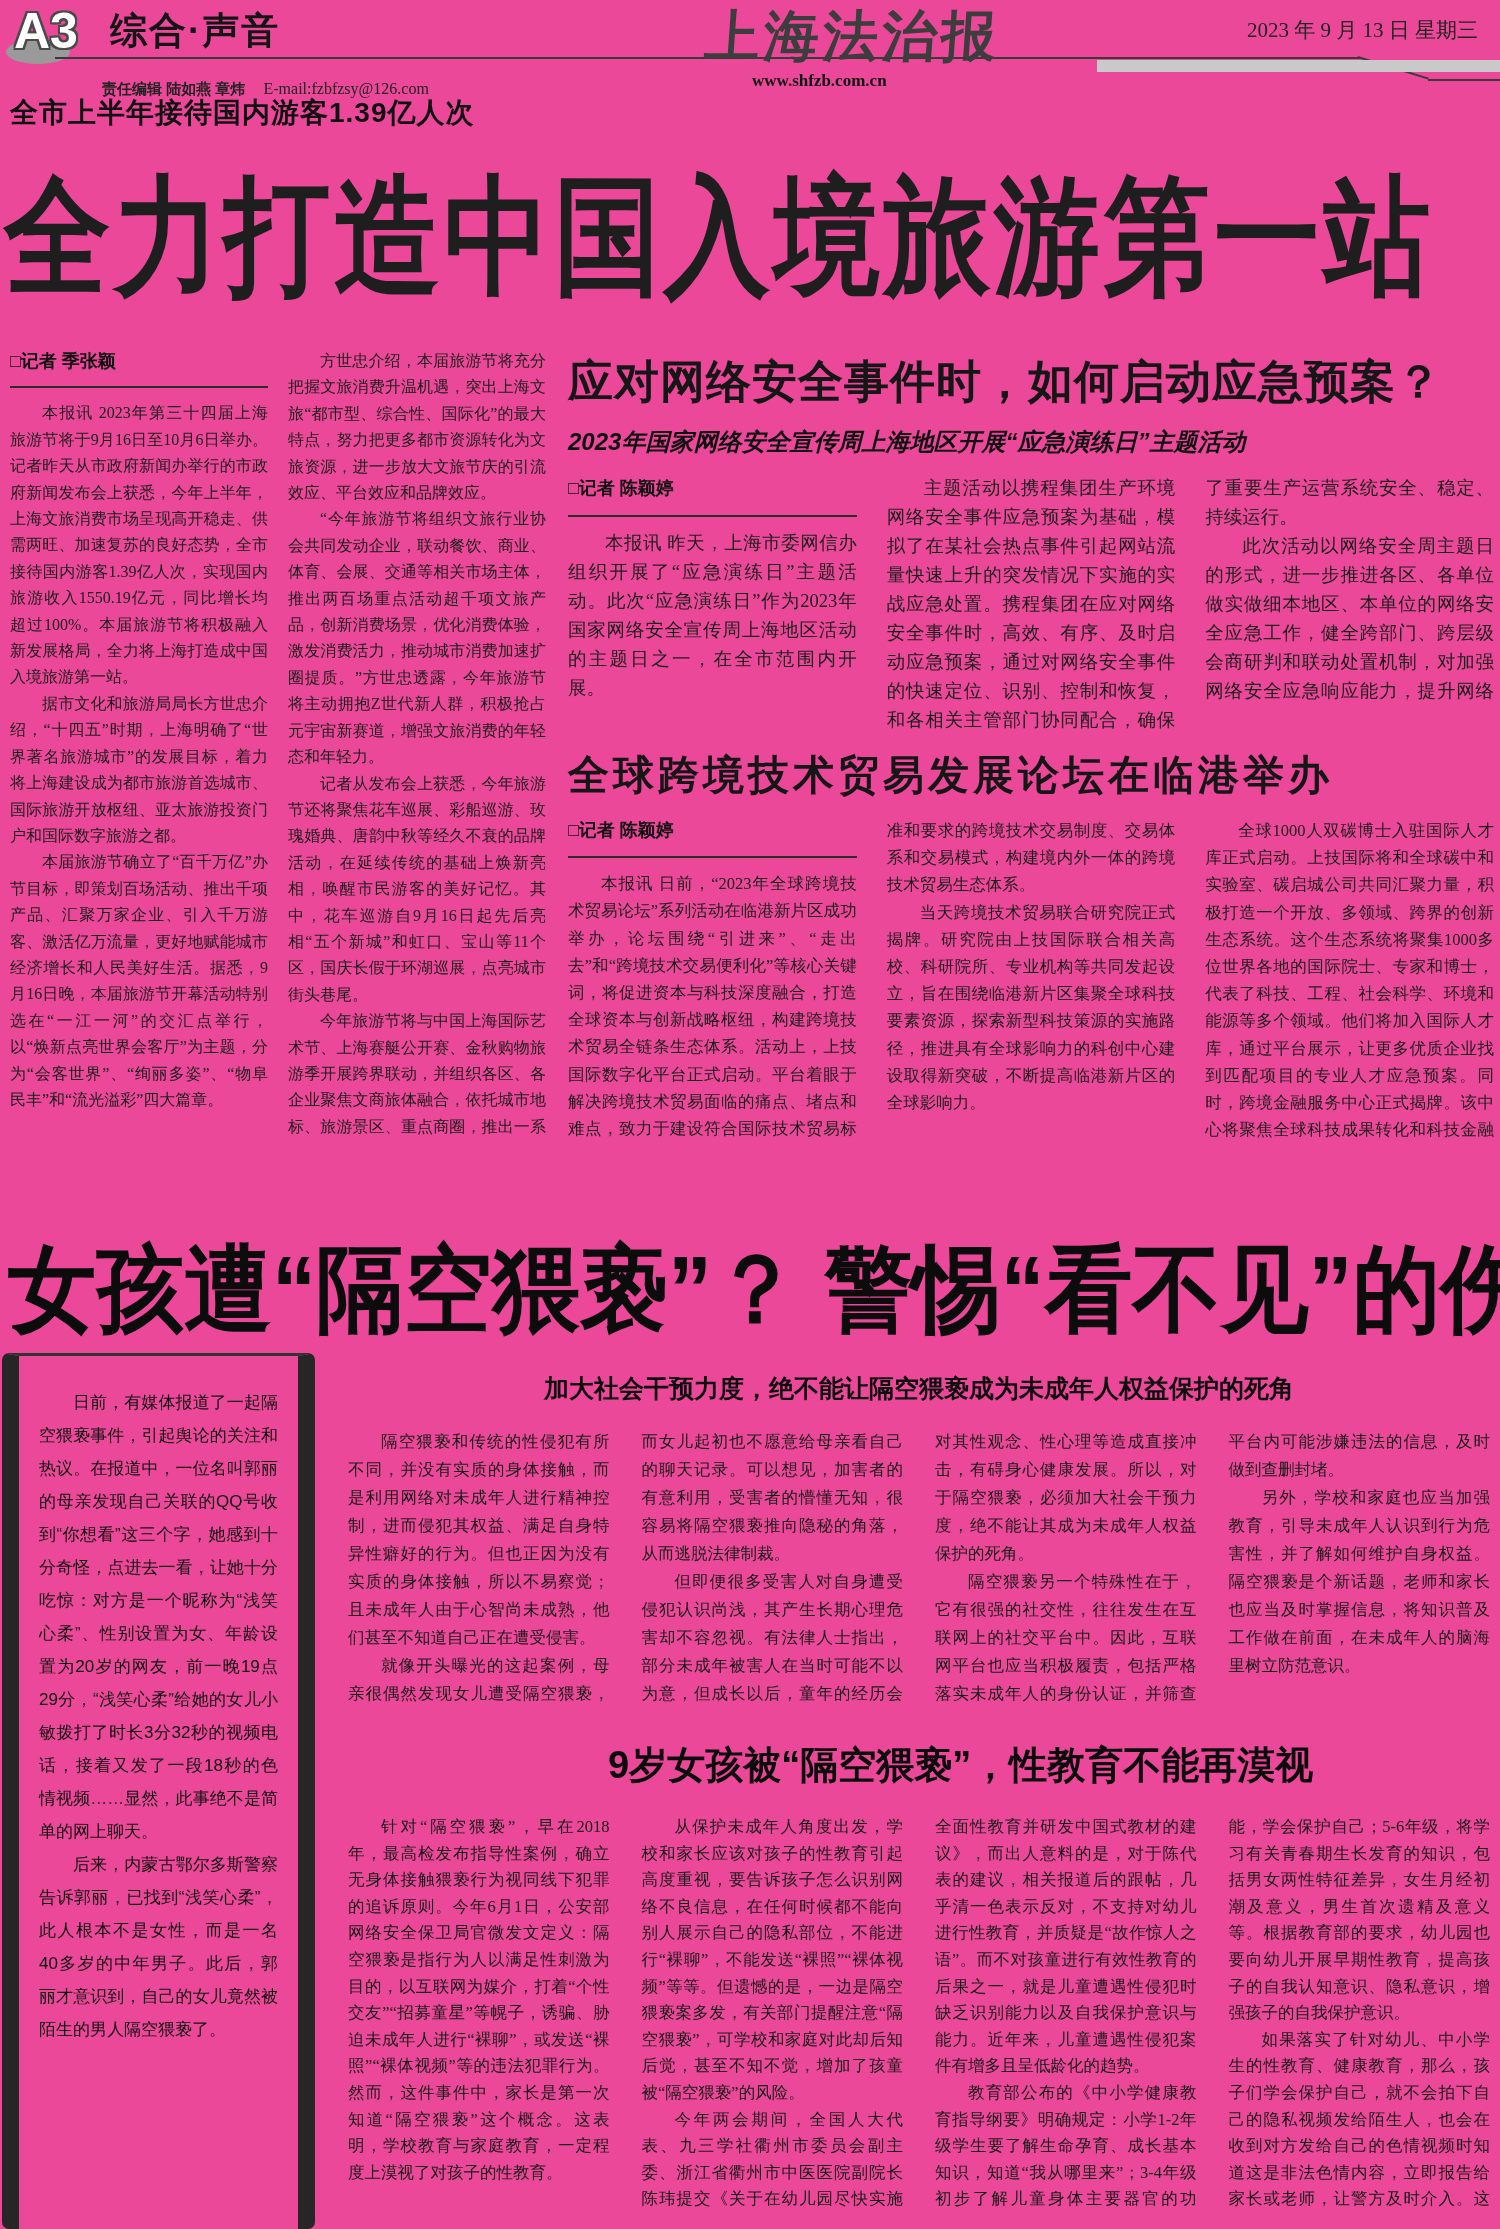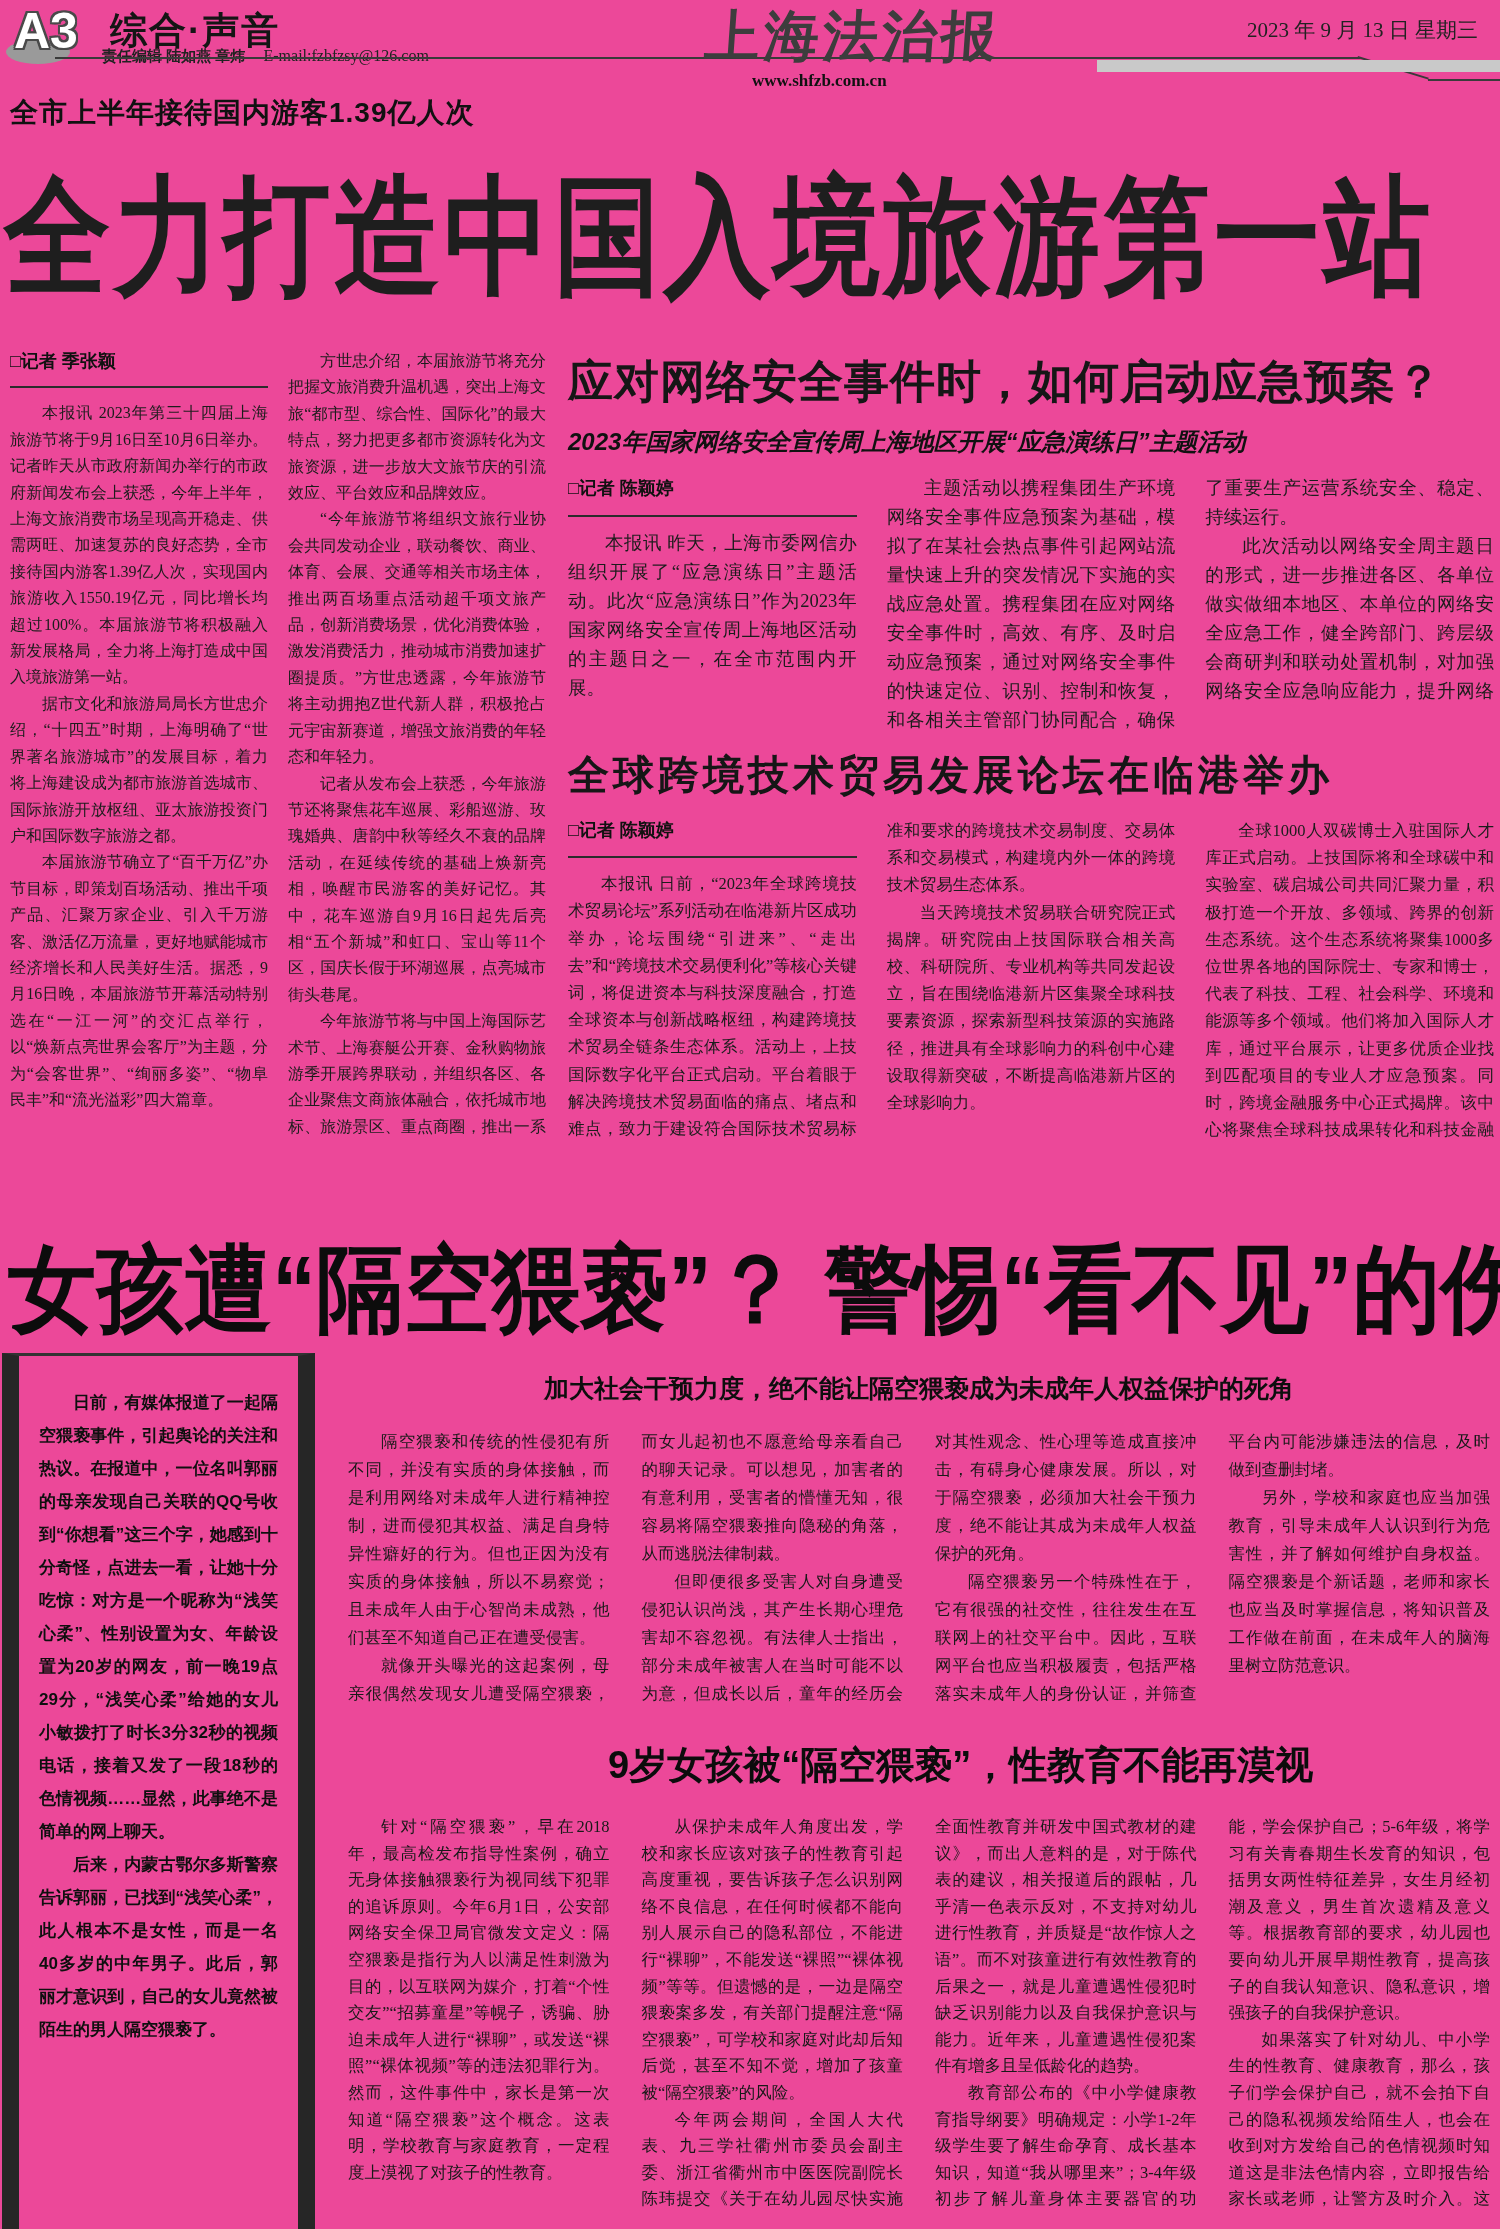--- a/index.html
+++ b/index.html
@@ -5,21 +5,21 @@
   html,body{margin:0;padding:0;background:#e8e8e6;}
   #page{position:relative;width:1500px;height:2229px;background:#ec4899;margin:0 auto;
         font-family:"Liberation Serif","DejaVu Serif",serif;color:#1c1c1c;overflow:hidden;}
   
   .badge-ellipse{position:absolute;left:6px;top:40px;width:64px;height:24px;background:#9a9a9a;border-radius:50%;}
   .badge-a3{position:absolute;left:14px;top:2px;font-family:"Liberation Sans",sans-serif;font-weight:900;
             font-size:50px;color:#fff;text-shadow:-2px 0 #4a4a4a,2px 0 #4a4a4a,0 -2px #4a4a4a,0 2px #4a4a4a,
             -2px -2px #4a4a4a,2px 2px #4a4a4a,-2px 2px #4a4a4a,2px -2px #4a4a4a;}
   .section-title{position:absolute;left:102px;top:6px;font-family:"Liberation Sans",sans-serif;
                  font-weight:900;font-size:37px;color:#151515;letter-spacing:2px;margin-left:8px;}
-  .editors-row{position:absolute;left:102px;top:47px;font-family:"Liberation Sans",sans-serif;
+  .editors-row{position:absolute;left:102px;top:80px;font-family:"Liberation Sans",sans-serif;
                font-weight:700;font-size:15px;color:#222;}
   .editors-row .email{font-family:"Liberation Serif",serif;font-weight:400;font-size:16px;margin-left:14px;}
   .masthead{position:absolute;left:705px;top:0px;font-family:"DejaVu Serif","Liberation Serif",serif;
             font-weight:bold;font-size:55px;color:#3d3d3d;letter-spacing:4px;transform:skewX(-4deg);}
   .website{position:absolute;left:752px;top:71px;font-weight:bold;font-size:17px;color:#111;
            font-family:"Liberation Serif",serif;}
   .dateline{position:absolute;right:22px;top:16px;font-size:21px;color:#222;}
   .hline-a{position:absolute;left:55px;top:57px;width:1305px;border-top:2px solid #3a3a3a;}
   .hline-diag{position:absolute;left:1358px;top:56px;width:74px;border-top:2px solid #3a3a3a;
               transform:rotate(17deg);transform-origin:left top;}
@@ -53,21 +53,21 @@
              font-size:16.5px;line-height:27.2px;}
   
   .headline-2{position:absolute;left:8px;top:1226px;width:1488px;font-family:"Liberation Sans",sans-serif;
               font-weight:900;font-size:88px;color:#0c0c0c;white-space:nowrap;letter-spacing:0px;
               transform:scaleY(1.08);transform-origin:left top;}
   .lede{position:absolute;left:348px;top:1372px;width:1142px;text-align:center;
         font-family:"Liberation Sans",sans-serif;font-weight:900;font-size:25px;color:#0e0e0e;}
   .case-box{position:absolute;left:2px;top:1353px;width:313px;height:876px;box-sizing:border-box;
             border-top:3px solid #333;border-left:17px solid #262626;border-right:17px solid #262626;
             padding:30px 20px 0 20px;overflow:hidden;
-            font-family:"Liberation Sans",sans-serif;font-weight:700;font-size:17px;line-height:33px;color:#0f0f0f;}
+            font-family:"Liberation Sans",sans-serif;font-weight:400;font-size:17px;line-height:33px;color:#0f0f0f;border-radius:7px;}
   .case-box p{margin:0;text-indent:2em;text-align:justify;}
   .feat-part1{position:absolute;left:348px;top:1428px;width:1142px;height:294px;overflow:hidden;
               column-count:4;column-gap:32px;column-fill:auto;font-size:16.5px;line-height:28px;color:#191919;}
   .subhead-2{position:absolute;left:608px;top:1740px;font-family:"Liberation Sans",sans-serif;
              font-weight:900;font-size:38px;color:#0c0c0c;white-space:nowrap;}
   .feat-part2{position:absolute;left:348px;top:1814px;width:1142px;height:404px;overflow:hidden;
               column-count:4;column-gap:32px;column-fill:auto;font-size:16.5px;line-height:26.6px;color:#191919;}
 </style>
 </head>
 <body>

